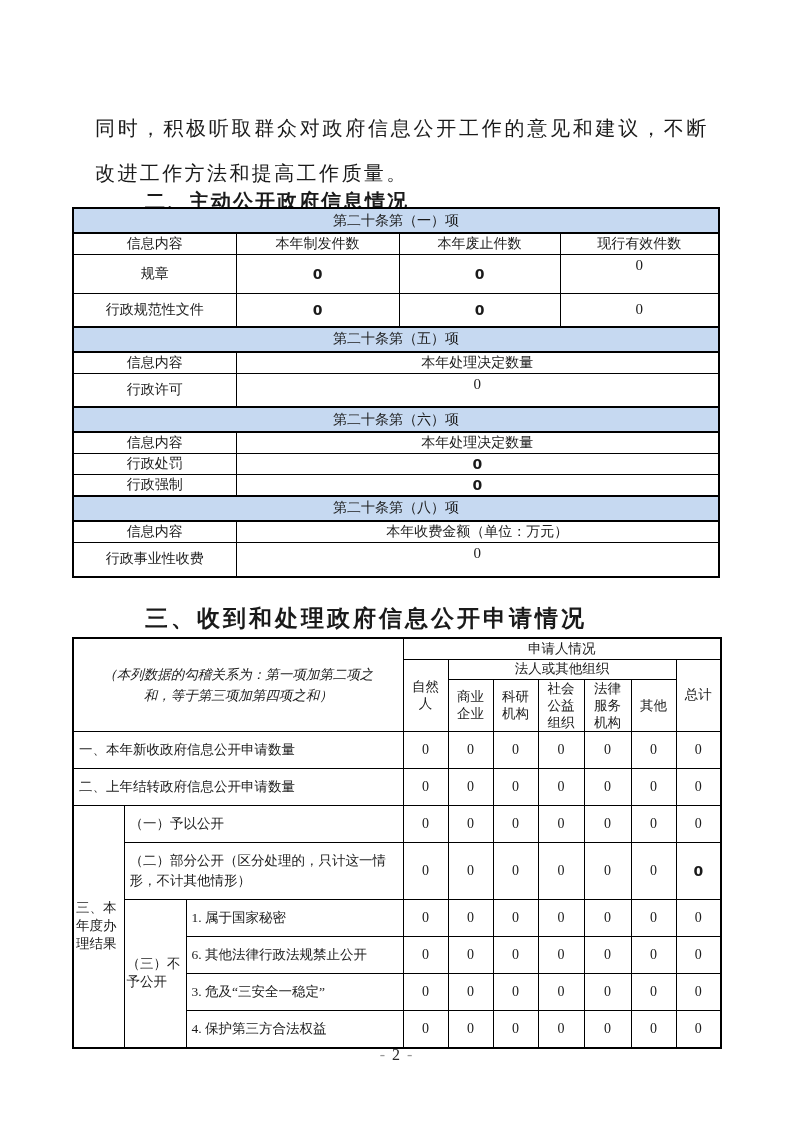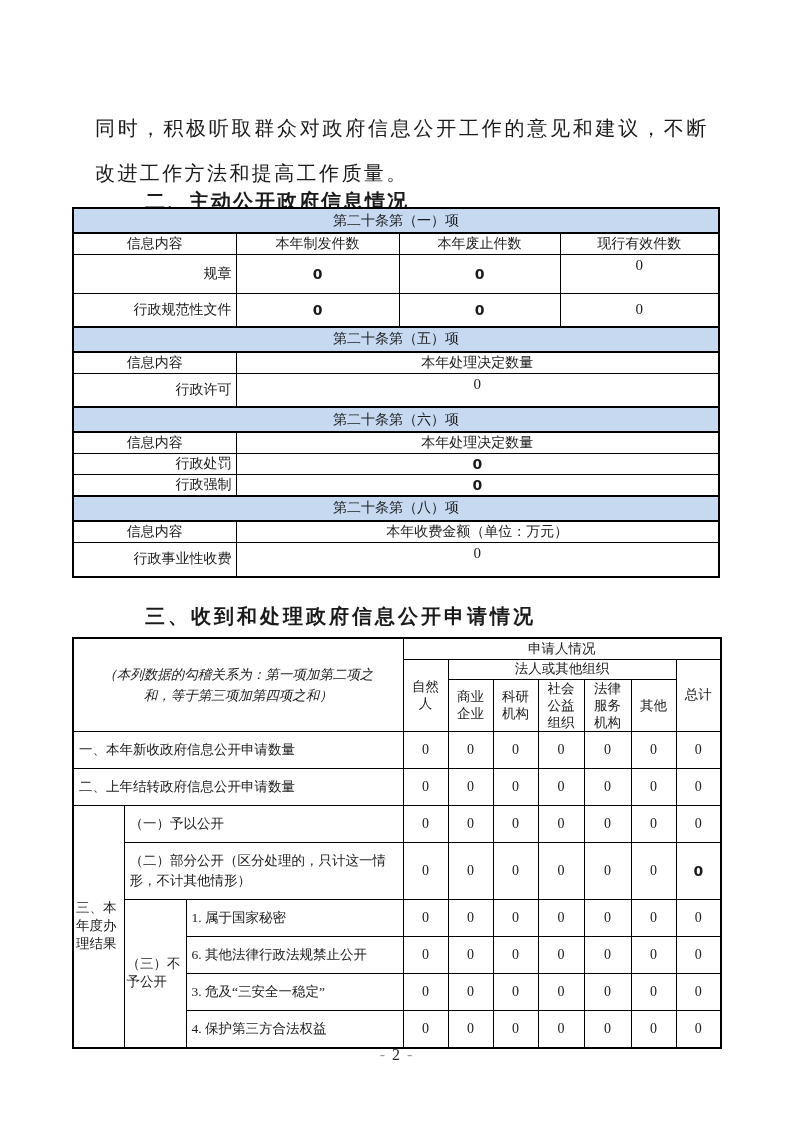--- a/index.html
+++ b/index.html
@@ -12,35 +12,35 @@
     font-size:20px;line-height:45px;letter-spacing:2.4px;text-align:justify;
   }
   .h2{
     position:absolute;left:145px;top:188px;
     font-family:"Liberation Sans","DejaVu Sans",sans-serif;font-weight:700;
     font-size:20px;letter-spacing:2px;
   }
   .h3{
     position:absolute;left:145px;top:603px;
     font-family:"Liberation Sans","DejaVu Sans",sans-serif;font-weight:700;
-    font-size:20px;letter-spacing:3px;
+    font-size:23px;letter-spacing:3px;
   }
   table{border-collapse:collapse;table-layout:fixed;}
   .t1{position:absolute;left:72px;top:207px;width:646px;border:2px solid #000;}
   .t2{position:absolute;left:72px;top:637px;width:648px;border:2px solid #000;}
   td{
     border:1px solid #000;font-size:14px;color:#1a1a1a;
     vertical-align:middle;padding:0 4px;overflow:hidden;
   }
   .band td{
     background:var(--band,#c6d9f1);text-align:center;height:23px;
     border-top:2px solid #000;border-bottom:2px solid #000;font-size:14px;
   }
   .hdr td{text-align:center;height:20px;font-size:14px;}
-  .lbl{text-align:right;}
+  .lbl{text-align:center;}
   .val{text-align:center;font-size:15px;}
   .val.bold{font-family:"DejaVu Sans","Liberation Sans",sans-serif;font-weight:700;font-size:14px;}
   .val.top{vertical-align:top;padding-top:2px;}
   .t2 td{font-size:13.5px;}
   .t2 .val{font-size:14px;}
   .note{
     font-style:italic;font-size:13px;line-height:21px;text-align:center;padding:0 21px;
   }
   .center{text-align:center;}
   .stack{white-space:pre-line;text-align:center;line-height:17px;padding:0 1px;}

